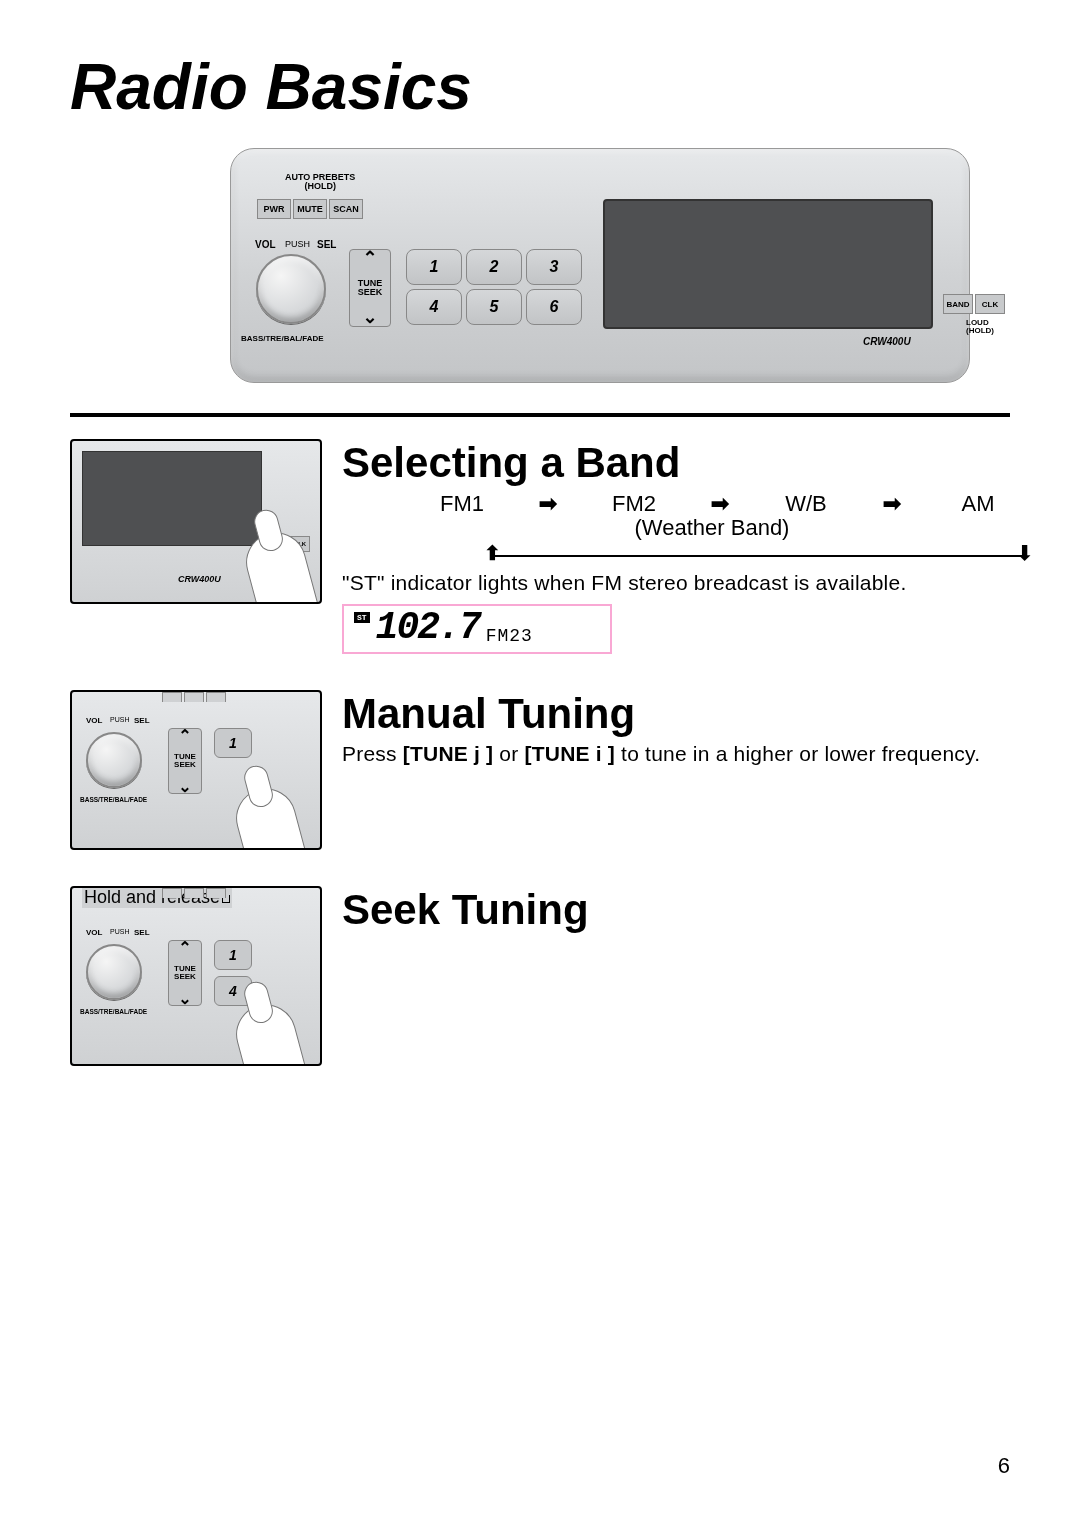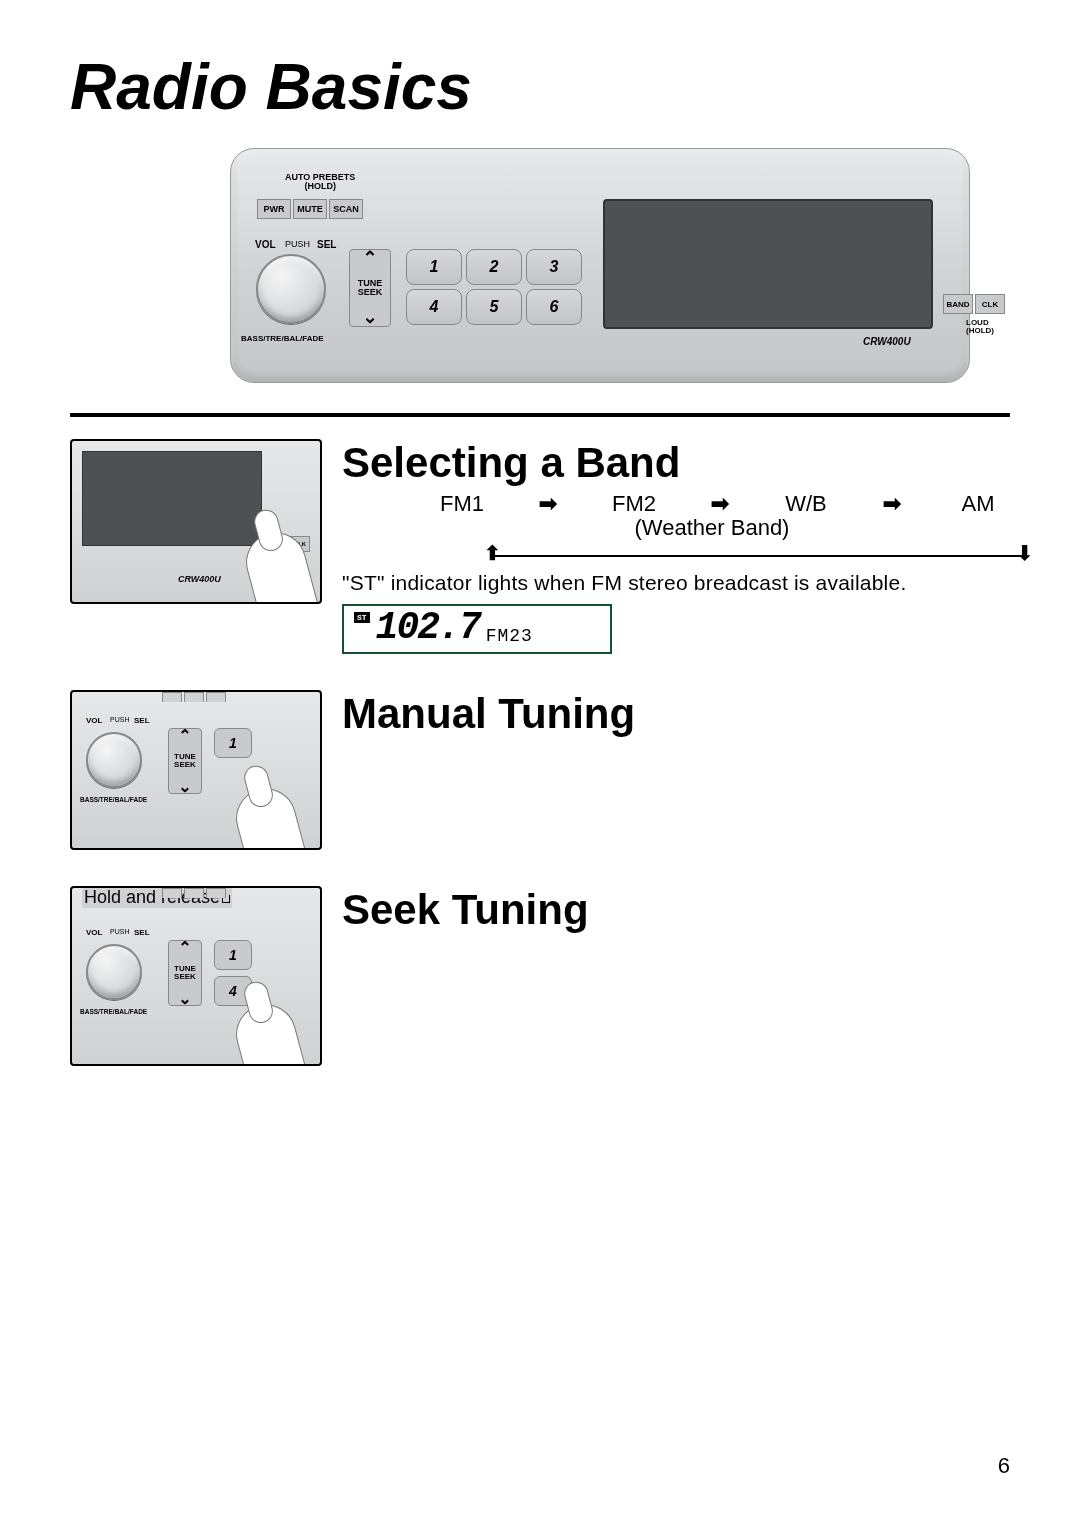--- a/index.html
+++ b/index.html
@@ -132,21 +132,21 @@
     position: relative; height: 24px; margin-top: 4px;
   }
   .loop-bar .line {
     position: absolute; top: 10px; left: 88px; right: 12px; height: 2px; background: #000;
   }
   .loop-bar .up { position: absolute; top: -4px; left: 82px; font-weight: 900; font-size: 20px; }
   .loop-bar .down { position: absolute; top: -4px; right: 5px; font-weight: 900; font-size: 20px; }
 
   
   .lcd-read {
-    border: 2px solid #14532d; width: 270px; height: 50px; margin-top: 8px;
+    border: 2px solid #f9a8d4; width: 270px; height: 50px; margin-top: 8px;
     display: flex; align-items: baseline; padding: 0 10px; gap: 6px;
     font-family: 'Courier New', monospace;
   }
   .lcd-read .st {
     font-size: 8px; font-weight: 900; background: #000; color: #fff;
     padding: 1px 3px; position: relative; top: -18px;
   }
   .lcd-read .freq { font-size: 38px; font-weight: 900; letter-spacing: -2px; font-style: italic; }
   .lcd-read .band { font-size: 18px; letter-spacing: 1px; align-self: flex-end; margin-bottom: 6px; }
 
@@ -312,20 +312,23 @@
             <div>TUNE</div>
             <div>SEEK</div>
           </div>
         <div class="ch">⌄</div>
       </div>
       <div class="p1">1</div>
       <div class="hand"></div>
     </div>
     <div class="section-right">
       <h2>Manual Tuning</h2>
+      <div class="body-text just">
+        <span>Press </span><b>[TUNE j   ]</b><span> or </span><b>[TUNE i   ]</b><span> to tune in a higher or lower frequency.</span>
+      </div>
     </div>
   </div>
 
   <div class="section">
     <div class="thumb t3" style="height:180px">
       <div class="hold-release">
         <span>Hold and release</span><span class="box"></span>
       </div>
       <div class="top-tabs" style="top:0;left:90px">
           <div class="tt"></div>

